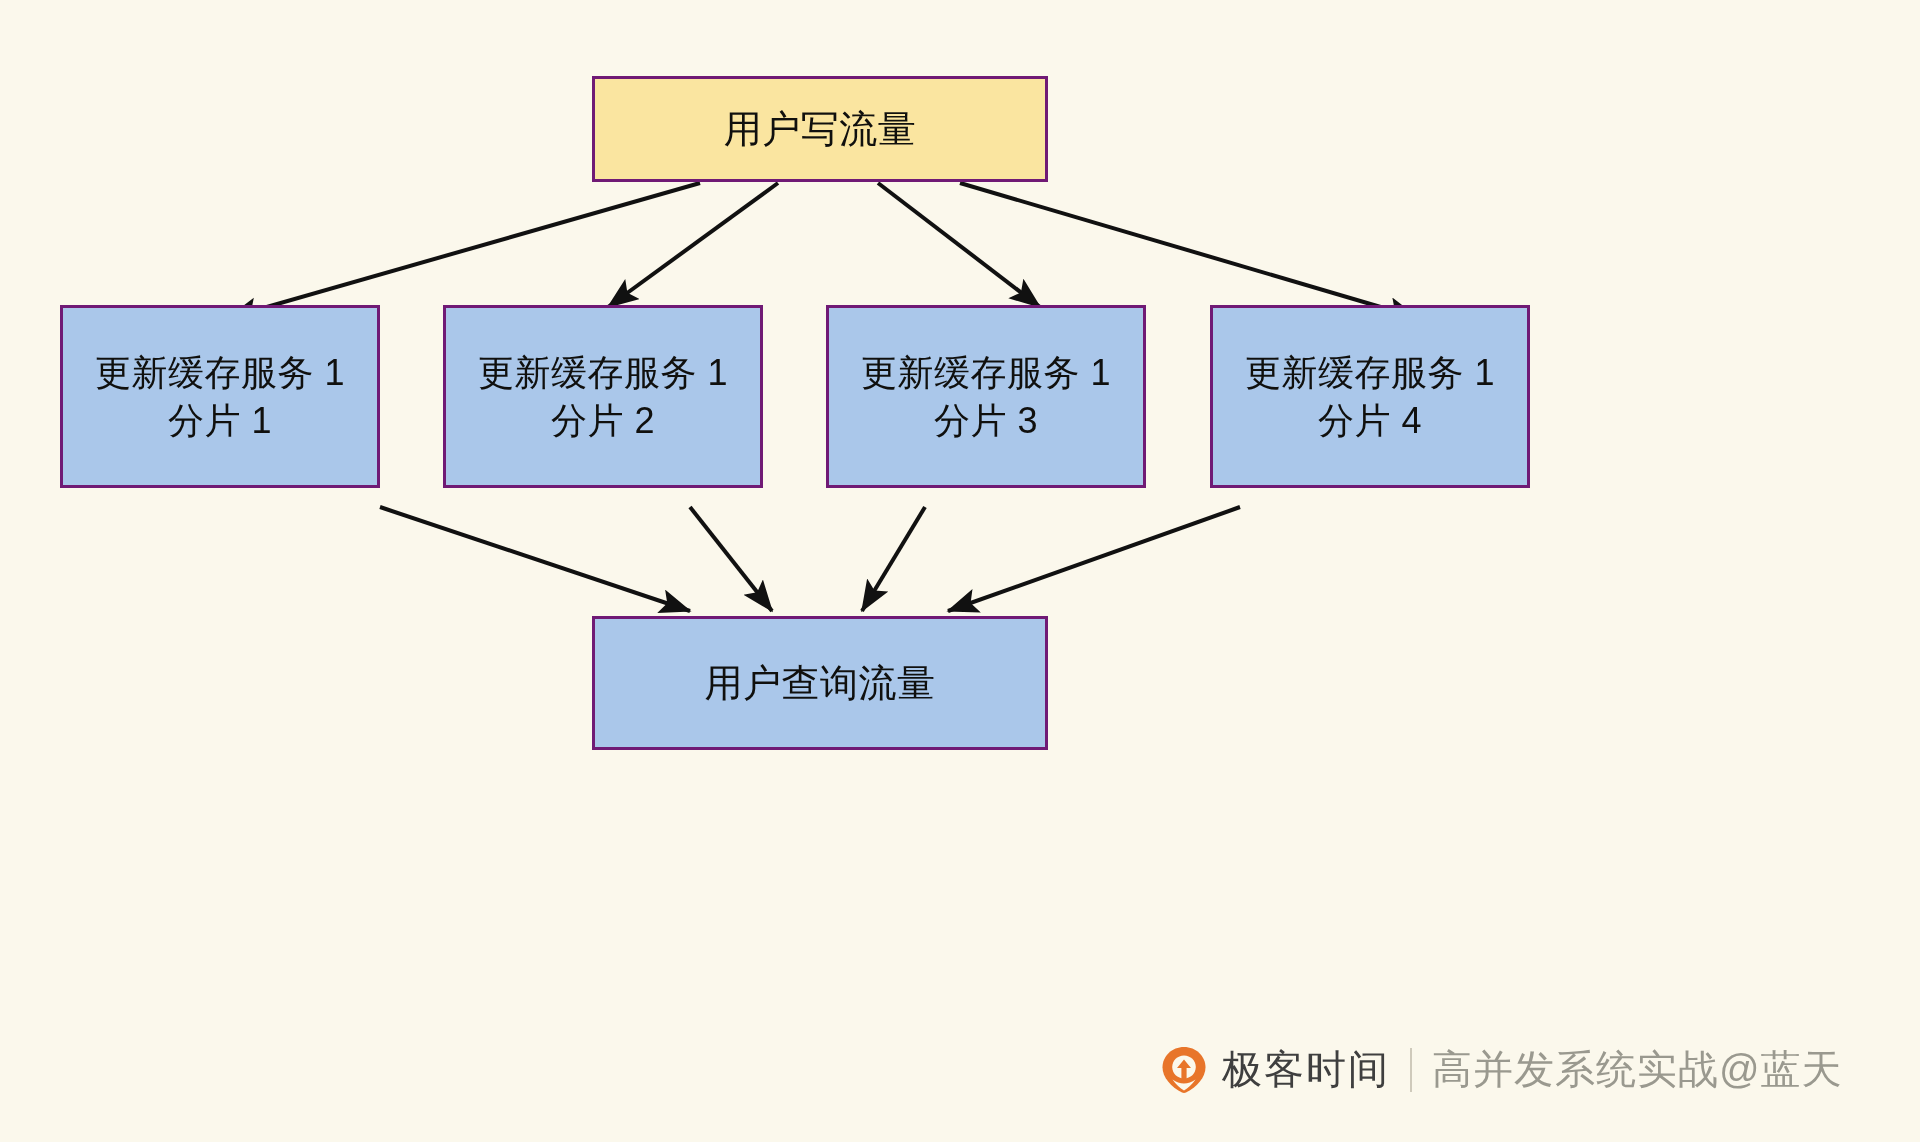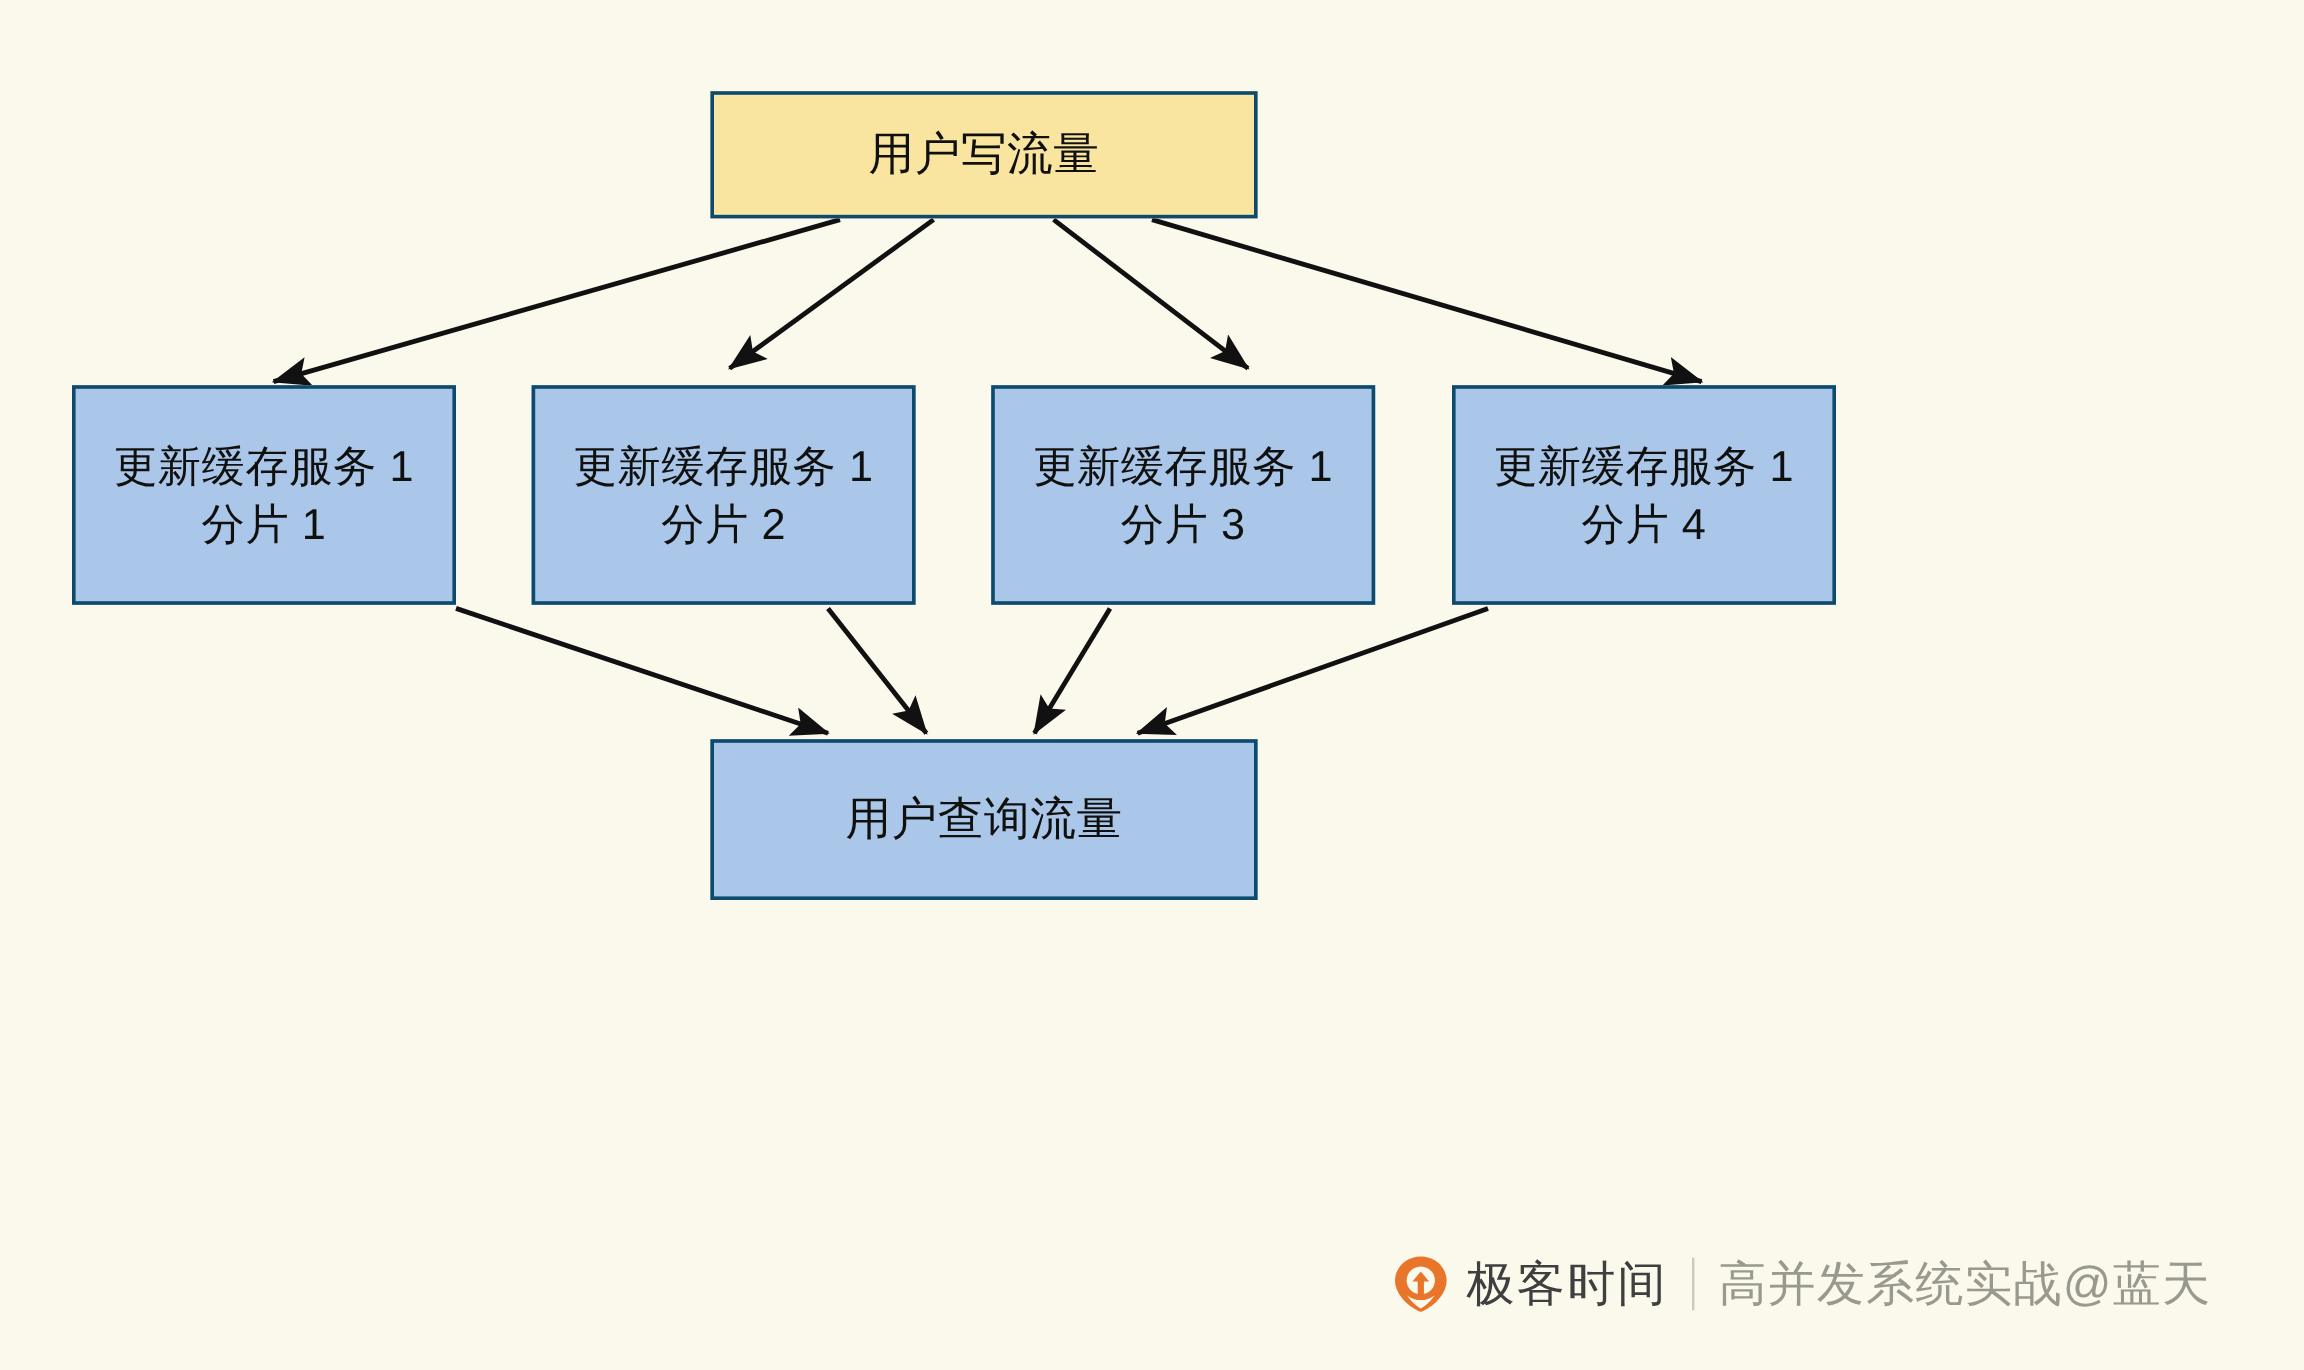--- a/index.html
+++ b/index.html
@@ -8,38 +8,38 @@
     background:#fbf8ec;
     font-family:"Liberation Sans","DejaVu Sans",sans-serif;
     overflow:hidden;
     position:relative;
   }
   #stage{position:absolute;inset:0;}
   svg.edges{position:absolute;left:0;top:0;width:1920px;height:1142px;}
   .node{
     position:absolute;
     box-sizing:border-box;
-    border:3px solid #0c4a6e;
+    border:3px solid #701a75;
     display:flex;
     align-items:center;
     justify-content:center;
     text-align:center;
     color:#10100e;
     line-height:1.32;
     letter-spacing:0.5px;
     z-index:3;
   }
   .node .lbl{display:block;white-space:pre-line;}
   .node-write{
     left:592px;top:76px;width:456px;height:106px;
     background:#fae5a0;
     font-size:38px;
   }
   .node-shard{
-    top:321px;width:320px;height:183px;
+    top:305px;width:320px;height:183px;
     background:#aac7ea;
     font-size:36px;
   }
   .shard-1{left:60px;}
   .shard-2{left:443px;}
   .shard-3{left:826px;}
   .shard-4{left:1210px;}
   .node-query{
     left:592px;top:616px;width:456px;height:134px;
     background:#aac7ea;

